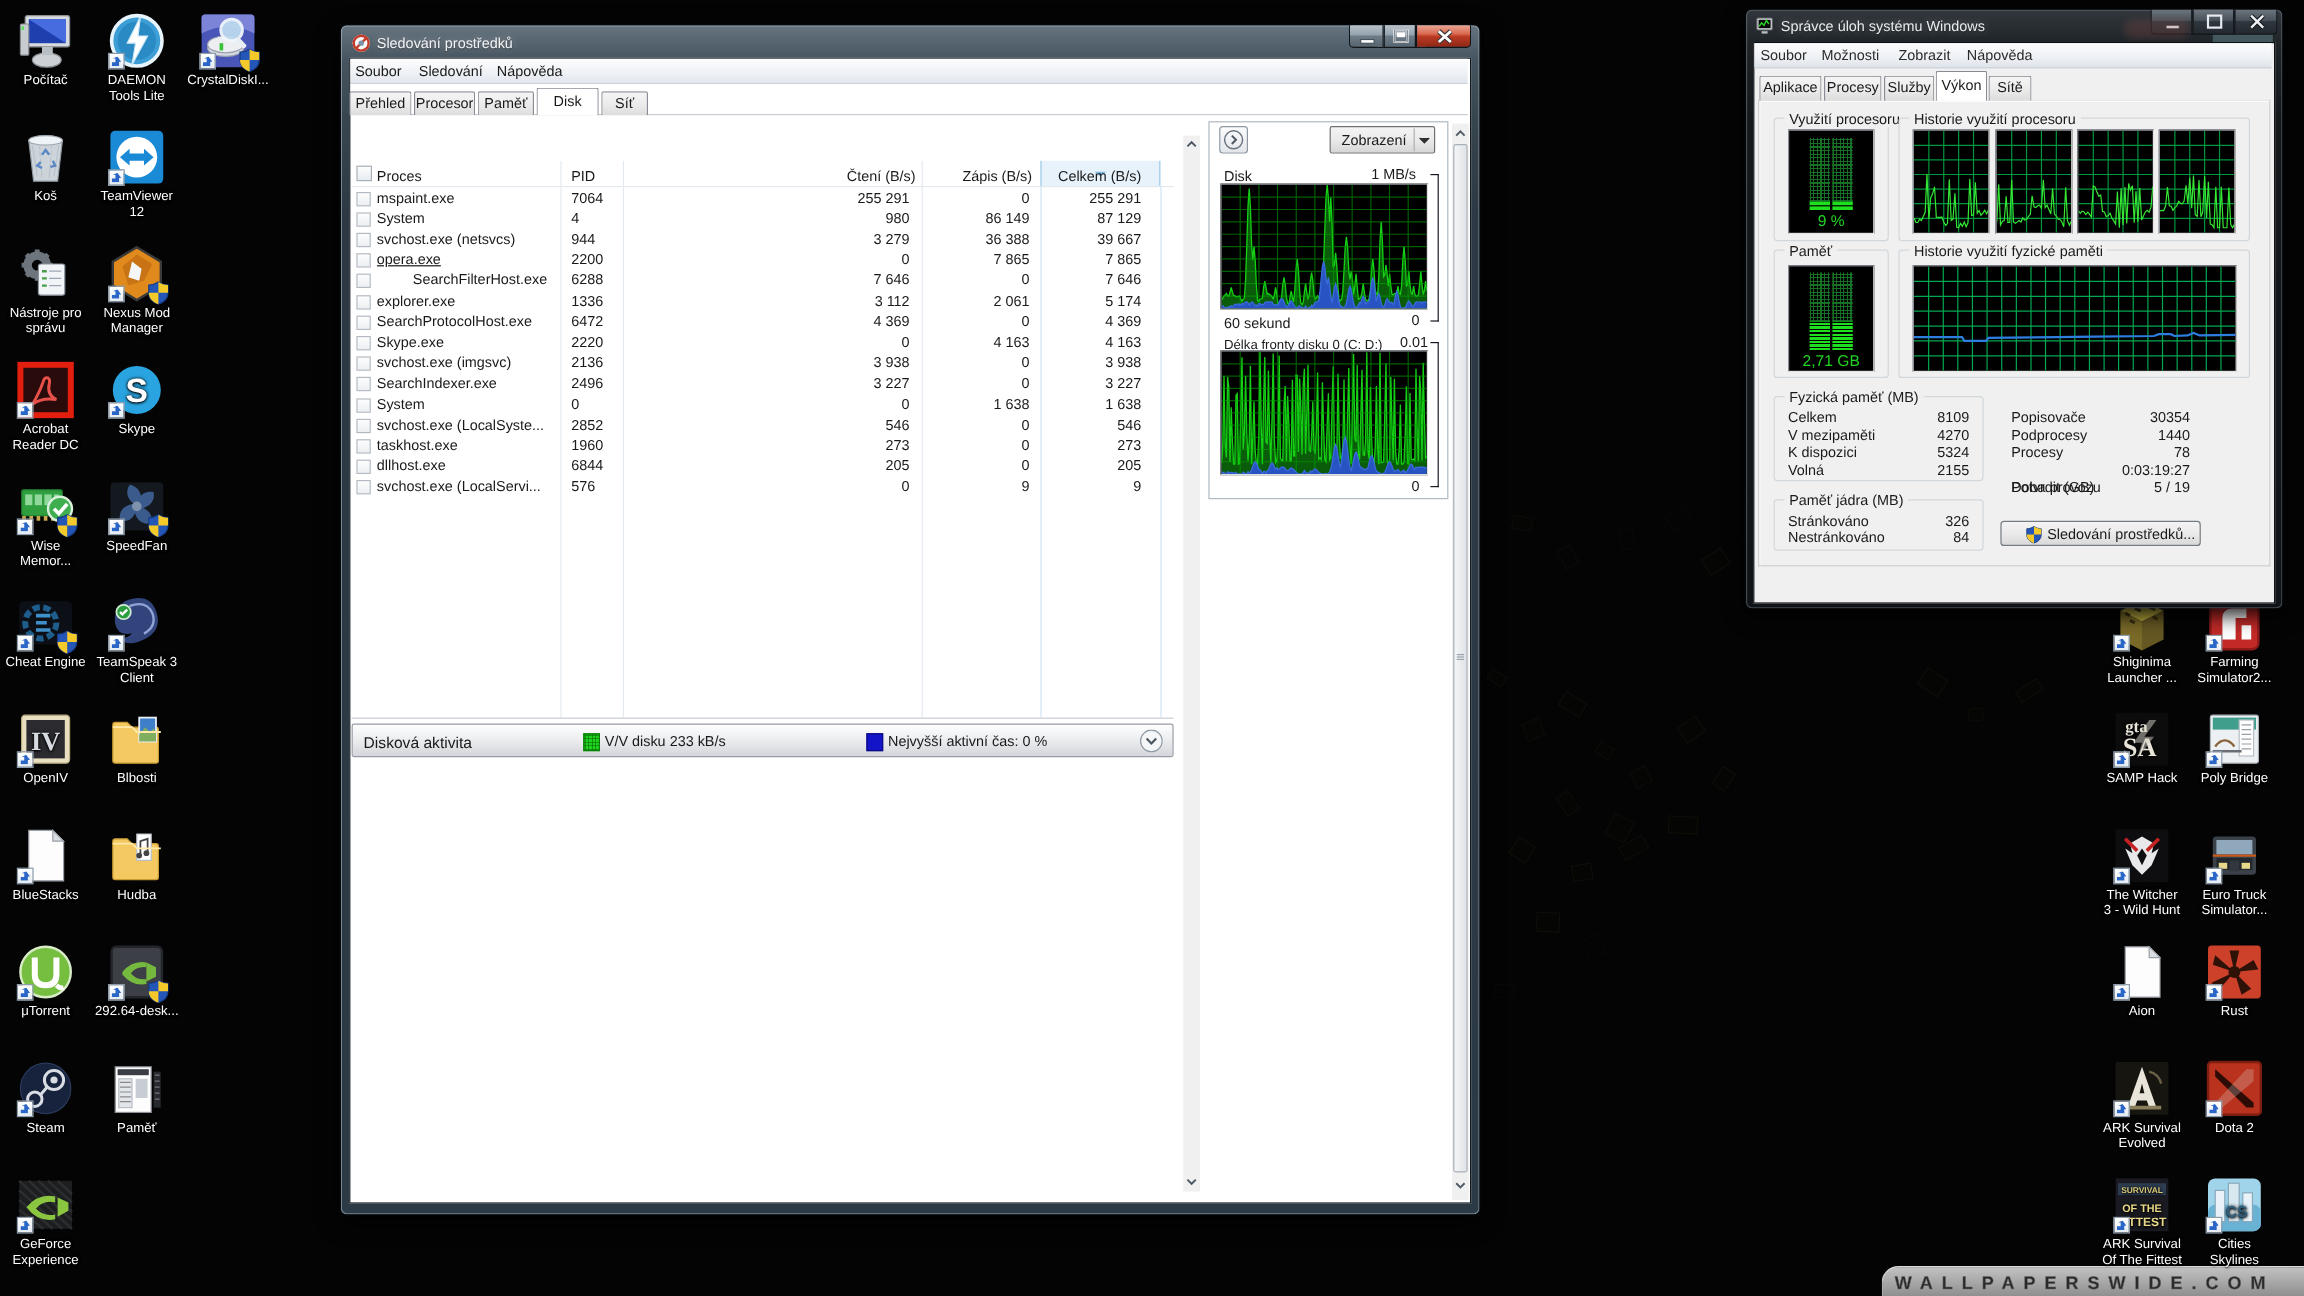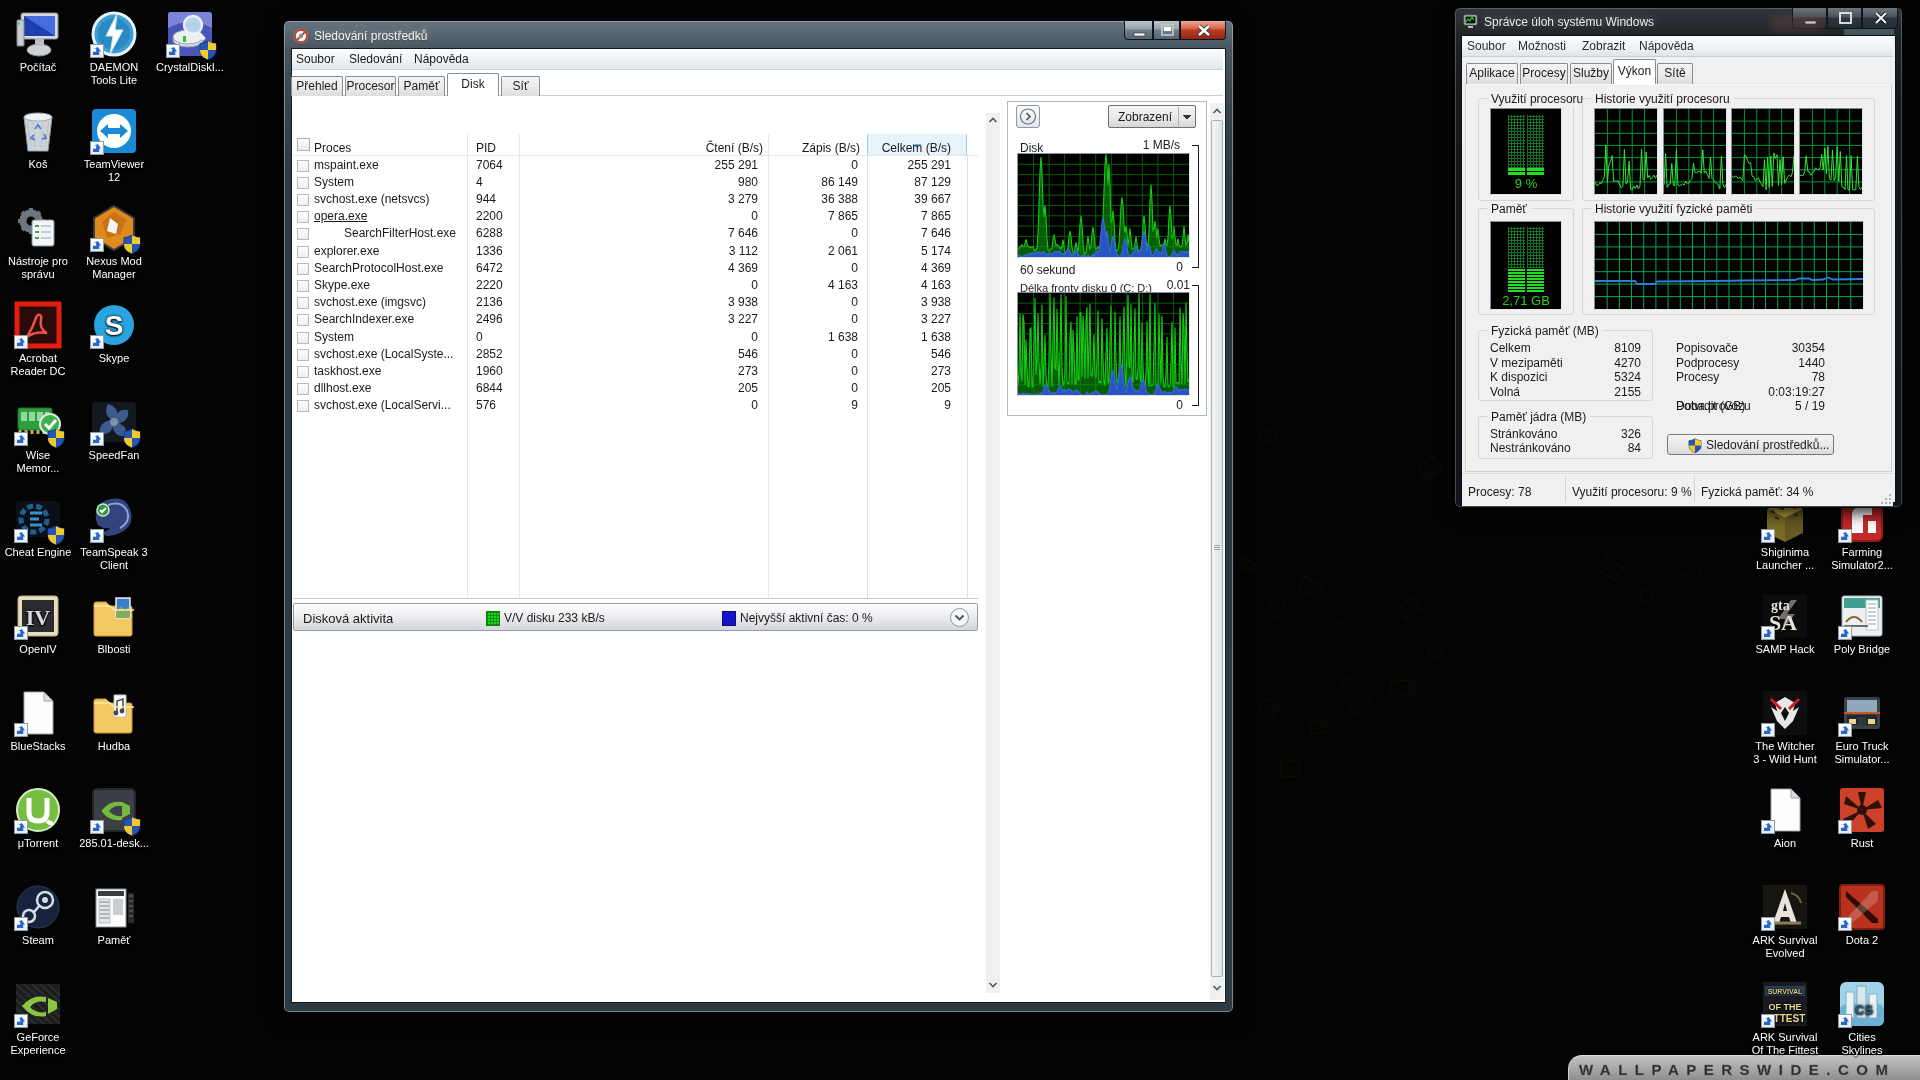--- a/index.html
+++ b/index.html
@@ -245,21 +245,21 @@
     <div class="art"><svg width="48" height="48" viewBox="0 0 48 48">
 <rect x="3" y="3" width="42" height="42" rx="4" fill="#3c4046"></rect>
 <rect x="3" y="3" width="42" height="42" rx="4" fill="none" stroke="#22252a" stroke-width="2"></rect>
 <path d="M12 24 q8-10 20-8 l0 4 q-8-1 -13 5 q5 6 13 5 l0 4 q-12 2 -20-8" fill="#76b93f"></path>
 <path d="M32 16 v16 l8-4 v-8 Z" fill="#76b93f"></path>
 </svg><div class="sc"></div><svg class="shield" width="18" height="20" viewBox="0 0 18 20">
 <path d="M9 1 C12 3 15 3.5 17 3.5 V10 C17 15 13.5 18 9 19.5 C4.5 18 1 15 1 10 V3.5 C3 3.5 6 3 9 1 Z" fill="#2456b8" stroke="#163a80"></path>
 <path d="M9 1 C12 3 15 3.5 17 3.5 V10 L9 10 Z" fill="#f4c92a"></path>
 <path d="M1 10 C1 15 4.5 18 9 19.5 L9 10 Z" fill="#f4c92a"></path>
 </svg></div>
-    <div class="lbl">285.01-desk...</div>
+    <div class="lbl">292.64-desk...</div>
   </div>
 <div class="ico" style="left:0px;top:883px">
     <div class="art"><svg width="48" height="48" viewBox="0 0 48 48">
 <circle cx="24" cy="24" r="21" fill="#17223c"></circle>
 <circle cx="24" cy="24" r="21" fill="none" stroke="#2a3a5c" stroke-width="1"></circle>
 <circle cx="31" cy="17" r="8" fill="none" stroke="#d8dde4" stroke-width="2.5"></circle>
 <circle cx="31" cy="17" r="3" fill="#d8dde4"></circle>
 <circle cx="15" cy="33" r="6" fill="none" stroke="#d8dde4" stroke-width="2.5"></circle>
 <path d="M20 29 L26 22" stroke="#d8dde4" stroke-width="2.5"></path>
 </svg><div class="sc"></div></div>
@@ -886,30 +886,13 @@
         <span class="kv" style="right:0;top:0">84</span>
       </div>
       <div style="position:absolute;left:205px;top:398px;width:167px;height:21px;box-sizing:border-box;border:1px solid #757b80;border-radius:3px;background:linear-gradient(#f3f3f3,#ebebeb 48%,#d9d9d9);">
         <svg style="position:absolute;left:20px;top:3px" width="14" height="15" viewBox="0 0 18 20">
           <path d="M9 1 C12 3 15 3.5 17 3.5 V10 C17 15 13.5 18 9 19.5 C4.5 18 1 15 1 10 V3.5 C3 3.5 6 3 9 1 Z" fill="#2456b8" stroke="#163a80"></path>
           <path d="M9 1 C12 3 15 3.5 17 3.5 V10 L9 10 Z" fill="#f4c92a"></path>
           <path d="M1 10 C1 15 4.5 18 9 19.5 L9 10 Z" fill="#f4c92a"></path>
         </svg>
         <span class="t12" style="position:absolute;left:38px;top:3px">Sledování prostředků...</span>
       </div>
-      <div style="position:absolute;left:0px;top:437px;width:431px;height:32px;background:#f0f0f0;border-top:1px solid #dadada;">
-        <span class="t12" style="position:absolute;left:6px;top:11px">Procesy: 78</span>
-        <span style="position:absolute;left:103px;top:2px;bottom:4px;width:1px;background:#d4d4d4"></span>
-        <span class="t12" style="position:absolute;left:110px;top:11px">Využití procesoru: 9 %</span>
-        <span style="position:absolute;left:232px;top:2px;bottom:4px;width:1px;background:#d4d4d4"></span>
-        <span class="t12" style="position:absolute;left:239px;top:11px">Fyzická paměť: 34 %</span>
-        <svg style="position:absolute;right:1px;bottom:1px" width="12" height="12">
-          <g fill="#b0b4b8">
-            <rect x="9" y="9" width="2" height="2"></rect>
-            <rect x="5" y="9" width="2" height="2"></rect>
-            <rect x="1" y="9" width="2" height="2"></rect>
-            <rect x="9" y="5" width="2" height="2"></rect>
-            <rect x="5" y="5" width="2" height="2"></rect>
-            <rect x="9" y="1" width="2" height="2"></rect>
-          </g>
-        </svg>
-      </div>
     </div>
   </div>
 </body></html>

